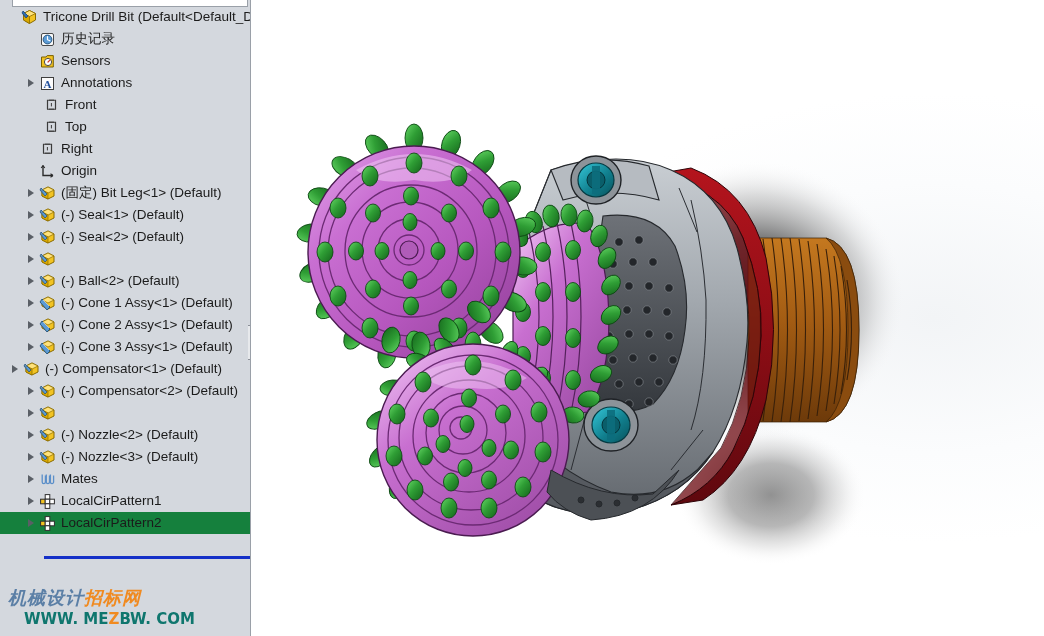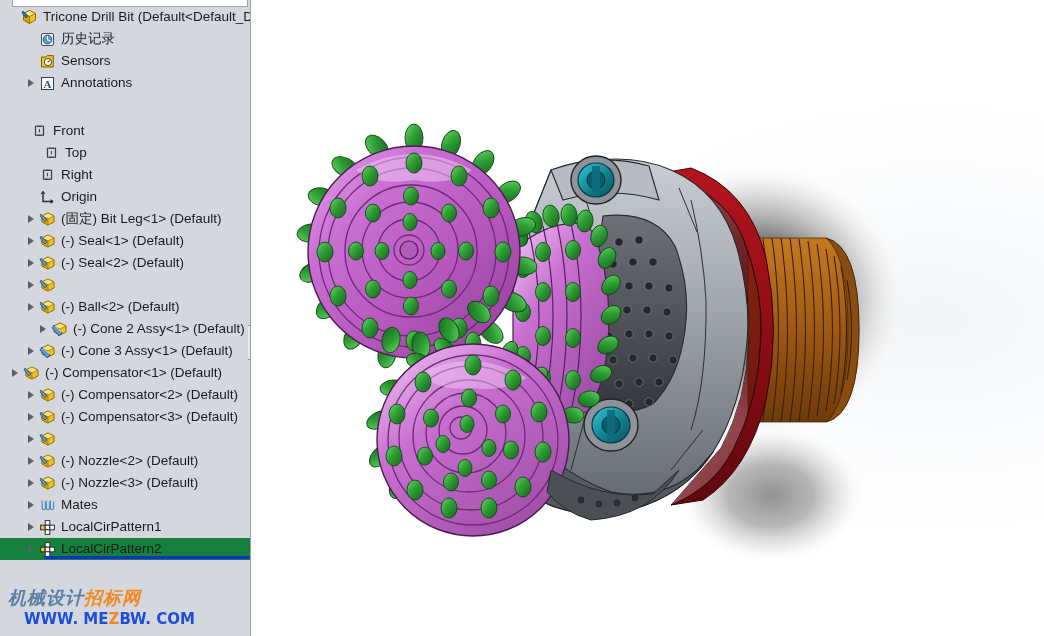--- a/index.html
+++ b/index.html
@@ -56,21 +56,21 @@
   }
 
   
   #watermark{position:absolute;left:8px;top:586px;width:240px;height:44px;}
   #wm-cn{font-family:"DejaVu Sans", sans-serif;font-size:18px;font-weight:bold;
       letter-spacing:1px;line-height:24px;font-style:italic;}
   #wm-cn .c1{color:#5b7fa6;}
   #wm-cn .c2{color:#f08a20;}
   #wm-url{font-family:"DejaVu Sans", sans-serif;font-size:15px;font-weight:bold;
       letter-spacing:0px;line-height:18px;margin-left:16px;}
-  #wm-url .r{color:#1d4ed8;text-align:right;}
+  #wm-url .r{color:#0f766e;text-align:right;}
   #wm-url .o{color:#f08a20;}
 
   
   #viewport{
     position:absolute;left:251px;top:0;width:793px;height:636px;
     overflow:hidden;
     background:
       radial-gradient(ellipse 520px 300px at 86% 50%, #f2f4f6 0%, #fbfcfd 45%, #ffffff 75%),
       linear-gradient(160deg,#fdfdfe 0%,#f6f8fa 55%,#eef1f4 100%);
   }
@@ -115,21 +115,21 @@
           <span class="tlabel">Sensors</span>
         </div>
         <div class="tree-row" style="padding-left: 26px;">
           <span class="twisty has"></span>
           <span class="ticon"><svg width="17" height="17" viewBox="0 0 17 17">
               <rect x="2.5" y="2.5" width="12" height="12" fill="#fcfcfc" stroke="#3f3f3f" stroke-width="1"></rect>
               <text x="8.5" y="12.5" font-family="Liberation Serif, serif" font-size="11" font-weight="bold" fill="#1f4e9c" text-anchor="middle">A</text>
             </svg></span>
           <span class="tlabel">Annotations</span>
         </div>
-        <div class="tree-row" style="padding-left: 18px; margin-top: 26px;">
+        <div class="tree-row" style="padding-left: 30px;">
           <span class="twisty"></span>
           <span class="ticon"><svg width="17" height="17" viewBox="0 0 17 17">
               <path d="M4.5 3.2 L12.5 3.2 L12.5 12.2 L4.5 12.2 Z" fill="none" stroke="#3b3b3b" stroke-width="1.1" stroke-dasharray="0"></path>
               <path d="M4.5 3.2 L4.5 12.2" stroke="#3b3b3b" stroke-width="1.1"></path>
               <path d="M12.5 3.2 L12.5 12.2" stroke="#3b3b3b" stroke-width="1.1"></path>
               <path d="M6 3.2 L11 3.2 M6 12.2 L11 12.2" stroke="#3b3b3b" stroke-width="1"></path>
               <path d="M8.4 6 L8.4 9.4" stroke="#3b3b3b" stroke-width="1"></path>
             </svg></span>
           <span class="tlabel">Front</span>
         </div>
@@ -211,38 +211,48 @@
           <span class="twisty has"></span>
           <span class="ticon"><svg width="17" height="17" viewBox="0 0 17 17">
               <path d="M9 2 L15 5 L15 11 L9 14 L3 11 L3 5 Z" fill="#f2c322" stroke="#8a6b00" stroke-width="1"></path>
               <path d="M9 2 L15 5 L9 8 L3 5 Z" fill="#ffe27a" stroke="#8a6b00" stroke-width="0.7"></path>
               <path d="M9 8 L9 14 L3 11 L3 5 Z" fill="#dba900" stroke="#8a6b00" stroke-width="0.7"></path>
               <path d="M2 3 L8 9 L6 11 L1 5 Z" fill="#5b9bd5" stroke="#1f4e79" stroke-width="0.7"></path>
               <path d="M1 5 L3 4 L4 6 Z" fill="#cfe4f5" stroke="#1f4e79" stroke-width="0.5"></path>
             </svg></span>
           <span class="tlabel">(-) Ball&lt;2&gt;  (Default)</span>
         </div>
-        <div class="tree-row" style="padding-left: 38px;">
+        <div class="tree-row" style="padding-left: 26px;">
           <span class="twisty has"></span>
           <span class="ticon"><svg width="17" height="17" viewBox="0 0 17 17">
               <path d="M9 2 L15 5 L15 11 L9 14 L3 11 L3 5 Z" fill="#f2c322" stroke="#8a6b00" stroke-width="1"></path>
               <path d="M9 2 L15 5 L9 8 L3 5 Z" fill="#ffe27a" stroke="#8a6b00" stroke-width="0.7"></path>
               <path d="M3 4 L11 12 L8 15 L1 7 Z" fill="#5b9bd5" stroke="#17456e" stroke-width="0.8"></path>
               <path d="M4 5 L10 11" stroke="#ffffff" stroke-width="0.8" opacity="0.8"></path>
             </svg></span>
-          <span class="tlabel">(-) Cone 2 Assy&lt;1&gt;  (Default)</span>
+          <span class="tlabel">(-) Cone 1 Assy&lt;1&gt;  (Default)</span>
         </div>
         <div class="tree-row" style="padding-left: 26px;">
           <span class="twisty has"></span>
           <span class="ticon"><svg width="17" height="17" viewBox="0 0 17 17">
               <path d="M9 2 L15 5 L15 11 L9 14 L3 11 L3 5 Z" fill="#f2c322" stroke="#8a6b00" stroke-width="1"></path>
               <path d="M9 2 L15 5 L9 8 L3 5 Z" fill="#ffe27a" stroke="#8a6b00" stroke-width="0.7"></path>
               <path d="M3 4 L11 12 L8 15 L1 7 Z" fill="#5b9bd5" stroke="#17456e" stroke-width="0.8"></path>
               <path d="M4 5 L10 11" stroke="#ffffff" stroke-width="0.8" opacity="0.8"></path>
             </svg></span>
+          <span class="tlabel">(-) Cone 2 Assy&lt;1&gt;  (Default)</span>
+        </div>
+        <div class="tree-row" style="padding-left: 26px;">
+          <span class="twisty has"></span>
+          <span class="ticon"><svg width="17" height="17" viewBox="0 0 17 17">
+              <path d="M9 2 L15 5 L15 11 L9 14 L3 11 L3 5 Z" fill="#f2c322" stroke="#8a6b00" stroke-width="1"></path>
+              <path d="M9 2 L15 5 L9 8 L3 5 Z" fill="#ffe27a" stroke="#8a6b00" stroke-width="0.7"></path>
+              <path d="M3 4 L11 12 L8 15 L1 7 Z" fill="#5b9bd5" stroke="#17456e" stroke-width="0.8"></path>
+              <path d="M4 5 L10 11" stroke="#ffffff" stroke-width="0.8" opacity="0.8"></path>
+            </svg></span>
           <span class="tlabel">(-) Cone 3 Assy&lt;1&gt;  (Default)</span>
         </div>
         <div class="tree-row" style="padding-left: 10px;">
           <span class="twisty has"></span>
           <span class="ticon"><svg width="17" height="17" viewBox="0 0 17 17">
               <path d="M9 2 L15 5 L15 11 L9 14 L3 11 L3 5 Z" fill="#f2c322" stroke="#8a6b00" stroke-width="1"></path>
               <path d="M9 2 L15 5 L9 8 L3 5 Z" fill="#ffe27a" stroke="#8a6b00" stroke-width="0.7"></path>
               <path d="M9 8 L9 14 L3 11 L3 5 Z" fill="#dba900" stroke="#8a6b00" stroke-width="0.7"></path>
               <path d="M2 3 L8 9 L6 11 L1 5 Z" fill="#5b9bd5" stroke="#1f4e79" stroke-width="0.7"></path>
               <path d="M1 5 L3 4 L4 6 Z" fill="#cfe4f5" stroke="#1f4e79" stroke-width="0.5"></path>
@@ -252,31 +262,20 @@
         <div class="tree-row" style="padding-left: 26px;">
           <span class="twisty has"></span>
           <span class="ticon"><svg width="17" height="17" viewBox="0 0 17 17">
               <path d="M9 2 L15 5 L15 11 L9 14 L3 11 L3 5 Z" fill="#f2c322" stroke="#8a6b00" stroke-width="1"></path>
               <path d="M9 2 L15 5 L9 8 L3 5 Z" fill="#ffe27a" stroke="#8a6b00" stroke-width="0.7"></path>
               <path d="M9 8 L9 14 L3 11 L3 5 Z" fill="#dba900" stroke="#8a6b00" stroke-width="0.7"></path>
               <path d="M2 3 L8 9 L6 11 L1 5 Z" fill="#5b9bd5" stroke="#1f4e79" stroke-width="0.7"></path>
               <path d="M1 5 L3 4 L4 6 Z" fill="#cfe4f5" stroke="#1f4e79" stroke-width="0.5"></path>
             </svg></span>
           <span class="tlabel">(-) Compensator&lt;2&gt;  (Default)</span>
-        </div>
-        <div class="tree-row" style="padding-left: 26px;">
-          <span class="twisty has"></span>
-          <span class="ticon"><svg width="17" height="17" viewBox="0 0 17 17">
-              <path d="M9 2 L15 5 L15 11 L9 14 L3 11 L3 5 Z" fill="#f2c322" stroke="#8a6b00" stroke-width="1"></path>
-              <path d="M9 2 L15 5 L9 8 L3 5 Z" fill="#ffe27a" stroke="#8a6b00" stroke-width="0.7"></path>
-              <path d="M9 8 L9 14 L3 11 L3 5 Z" fill="#dba900" stroke="#8a6b00" stroke-width="0.7"></path>
-              <path d="M2 3 L8 9 L6 11 L1 5 Z" fill="#5b9bd5" stroke="#1f4e79" stroke-width="0.7"></path>
-              <path d="M1 5 L3 4 L4 6 Z" fill="#cfe4f5" stroke="#1f4e79" stroke-width="0.5"></path>
-            </svg></span>
-          <span class="tlabel">(-) Compensator&lt;3&gt;  (Default)</span>
         </div>
         <div class="tree-row" style="padding-left: 26px;">
           <span class="twisty has"></span>
           <span class="ticon"><svg width="17" height="17" viewBox="0 0 17 17">
               <path d="M9 2 L15 5 L15 11 L9 14 L3 11 L3 5 Z" fill="#f2c322" stroke="#8a6b00" stroke-width="1"></path>
               <path d="M9 2 L15 5 L9 8 L3 5 Z" fill="#ffe27a" stroke="#8a6b00" stroke-width="0.7"></path>
               <path d="M9 8 L9 14 L3 11 L3 5 Z" fill="#dba900" stroke="#8a6b00" stroke-width="0.7"></path>
               <path d="M2 3 L8 9 L6 11 L1 5 Z" fill="#5b9bd5" stroke="#1f4e79" stroke-width="0.7"></path>
               <path d="M1 5 L3 4 L4 6 Z" fill="#cfe4f5" stroke="#1f4e79" stroke-width="0.5"></path>
             </svg></span>

